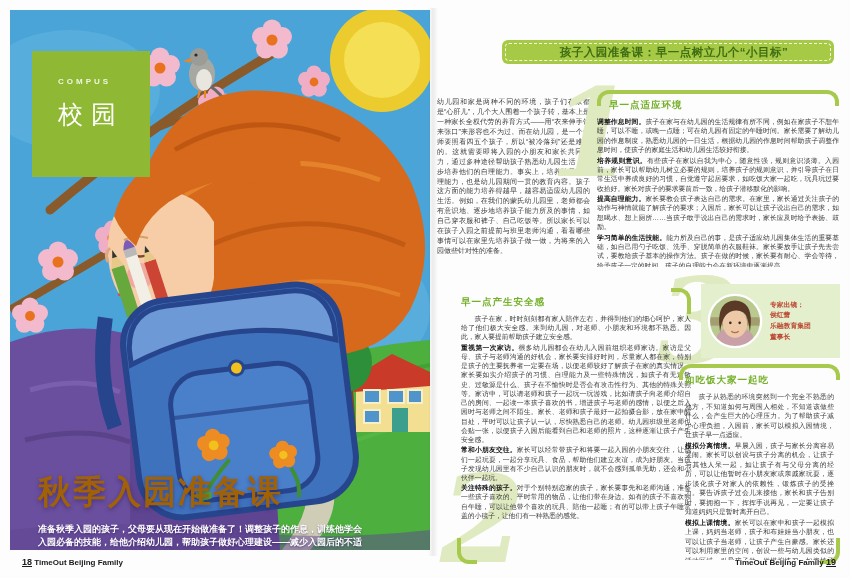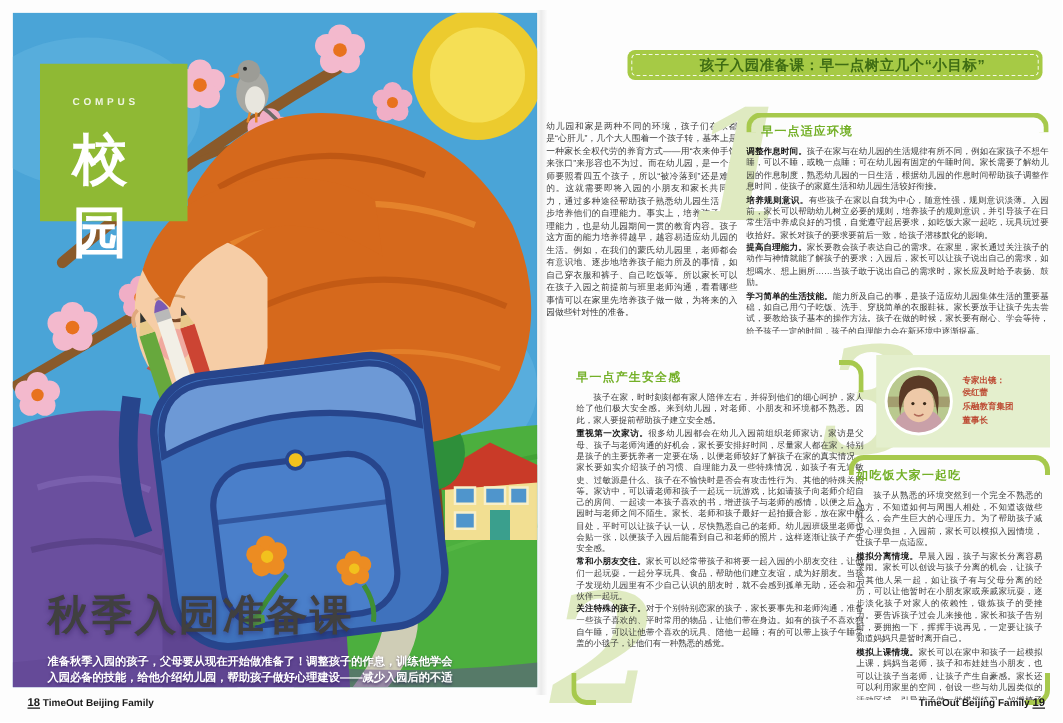--- a/index.html
+++ b/index.html
@@ -8,24 +8,24 @@
   .gutter { position:absolute; left:428px; top:8px; width:10px; height:548px;
             background:linear-gradient(90deg, rgba(0,0,0,0) 0%, rgba(0,0,0,.07) 50%, rgba(0,0,0,0) 100%); }
 
   
   .left-page { position:absolute; left:10px; top:10px; width:420px; height:540px; overflow:hidden; }
   .left-page svg { display:block; width:100%; height:100%; }
 
   .category-box { position:absolute; left:22px; top:25px; width:118px; height:126px;
                   background:#8fb934; color:#fff; z-index:4; padding:26px 0 0 26px;margin-top:16px; }
   .category-tag { font-size:8px; letter-spacing:3px; opacity:.85; font-weight:bold; }
-  .category-title { font-size:44px; font-weight:bold; letter-spacing:8px; margin-top:12px; }
+  .category-title { font-size:25px; font-weight:normal; letter-spacing:8px; margin-top:12px; }
 
   .left-title-wrap { position:absolute; left:28px; top:460px; width:390px; z-index:4; }
-  .left-title { color:#404040; font-size:33px; font-weight:bold; letter-spacing:2px;
+  .left-title { color:#a16207; font-size:33px; font-weight:bold; letter-spacing:2px;
                 text-shadow:0 2px 4px rgba(40,20,80,.45); }
   .left-subtitle { margin-top:8px; width:330px; color:#ffffff; font-size:9px; line-height:1.45;
                    font-weight:bold; text-shadow:0 1px 2px rgba(40,20,80,.55); }
 
   .footer { position:absolute; top:557px; font-size:8px; color:#1a1a1a; font-weight:bold; z-index:5; }
   .footer-left { left:22px; }
   .footer-right { right:14px; text-align:right; }
   .footer .pagenum { font-size:9px;text-decoration:underline; }
 
   

